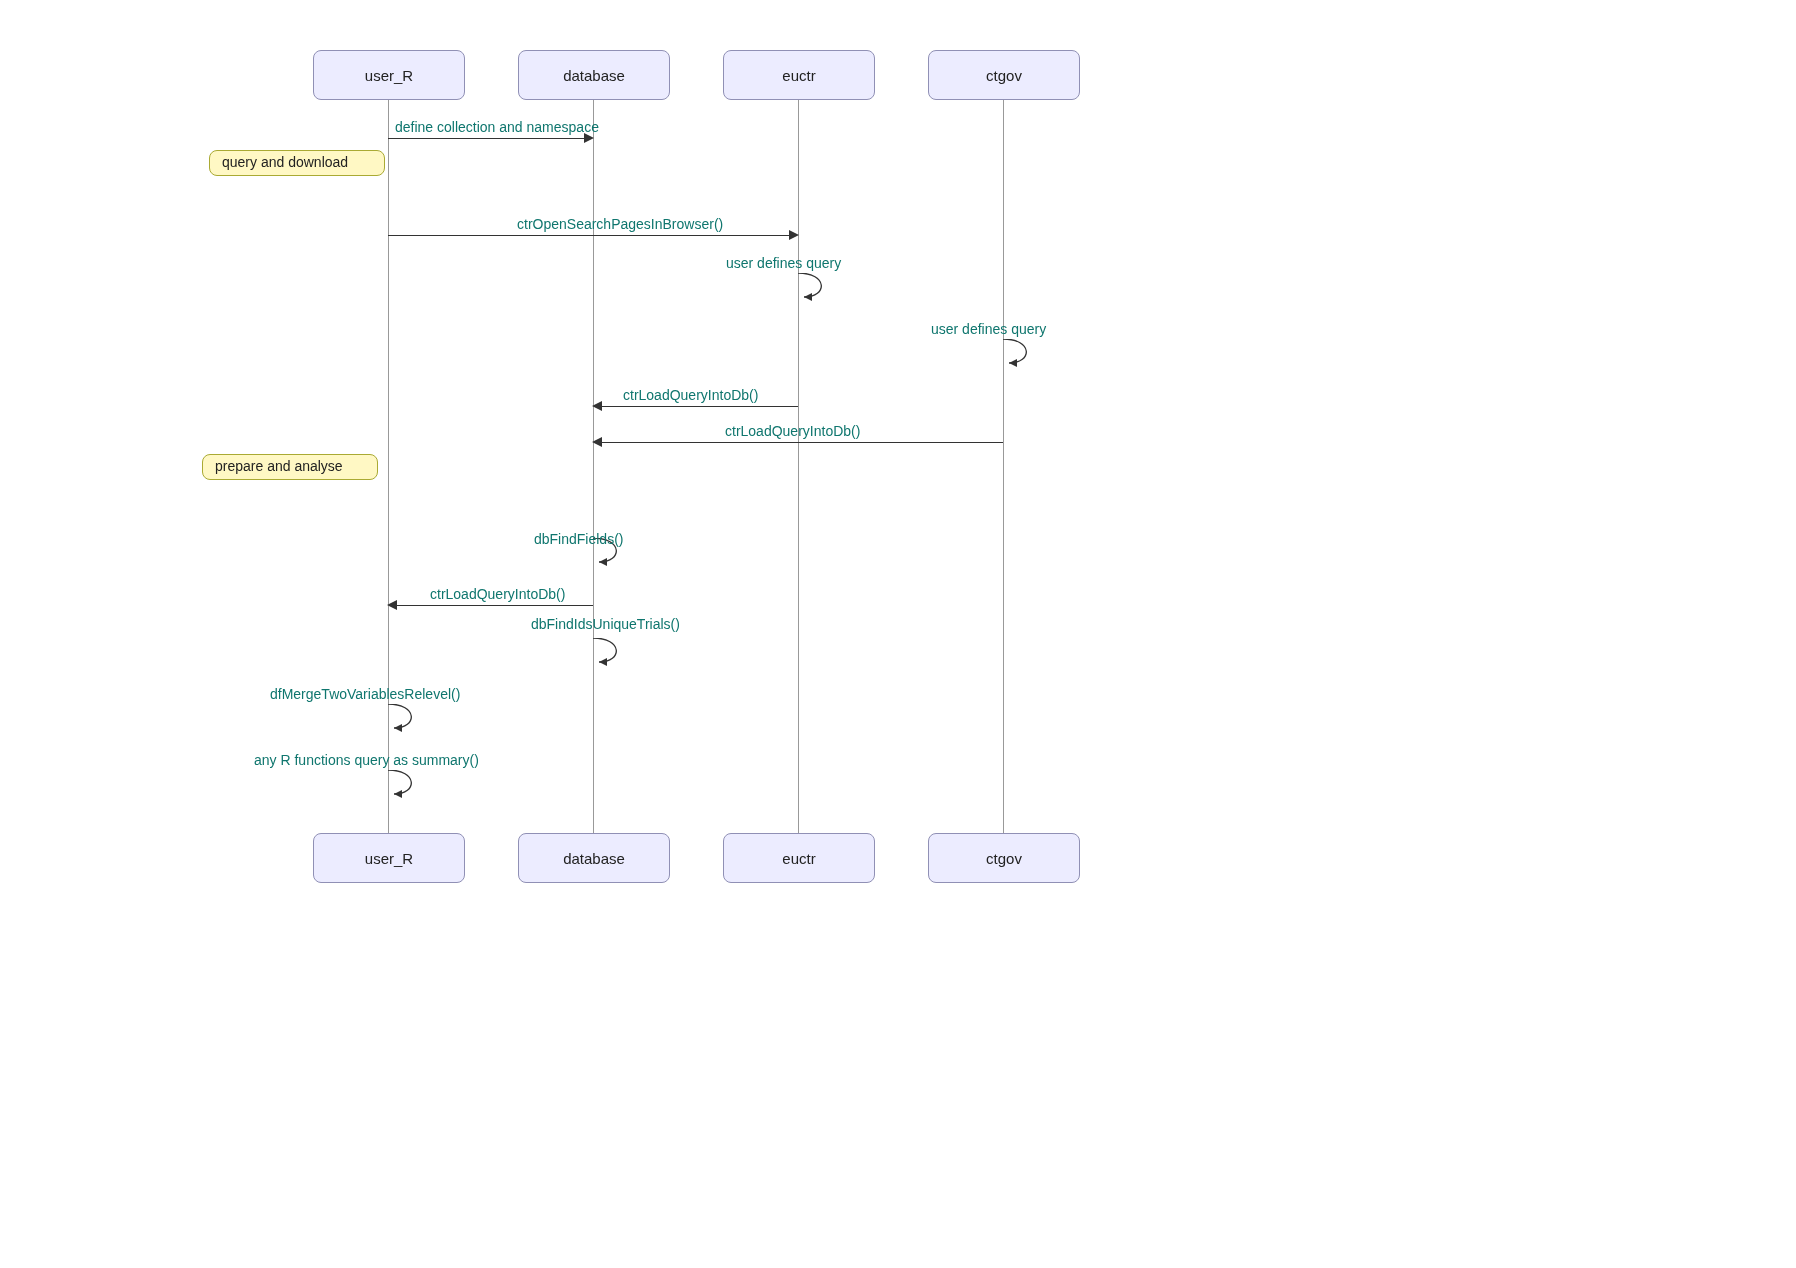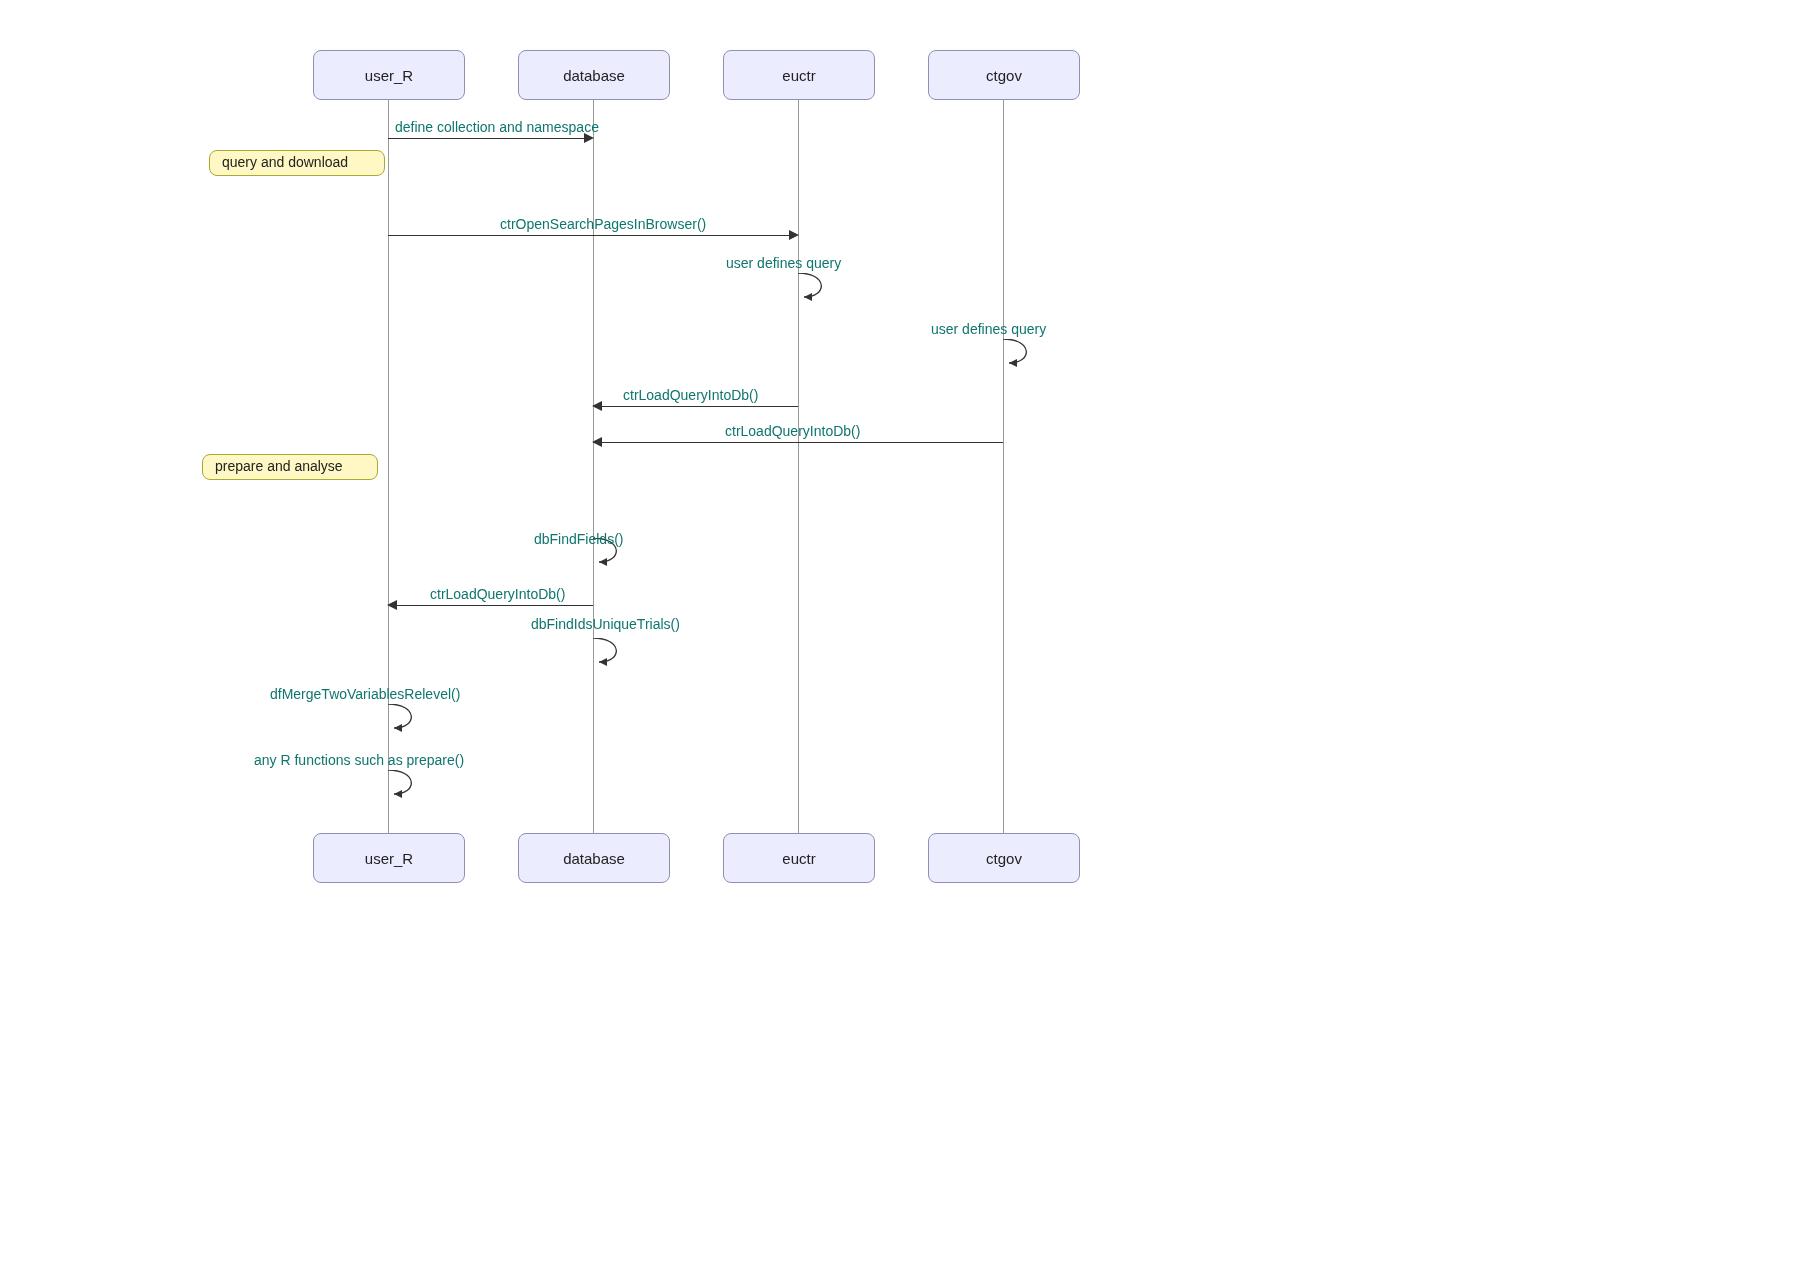--- a/index.html
+++ b/index.html
@@ -120,21 +120,21 @@
   </div>
 
   <div class="msg-label" style="left:395px; top:119px;">define collection and namespace</div>
   <div class="arrow-line" style="left:388px; top:138px; width:196px;"></div>
   <div class="arrow-head-right" style="left:584px; top:133px;"></div>
 
   <div class="note-box" style="left:209px; top:150px;">
     <span>query and download</span>
   </div>
 
-  <div class="msg-label" style="left:500px; top:216px;">ctrOpenSearchPagesInBrowser()</div>
+  <div class="msg-label" style="left:517px; top:216px;">ctrOpenSearchPagesInBrowser()</div>
   <div class="arrow-line" style="left:388px; top:235px; width:401px;"></div>
   <div class="arrow-head-right" style="left:789px; top:230px;"></div>
 
   <div class="msg-label" style="left:726px; top:255px;">user defines query</div>
   <svg class="self-loop" style="left:798px; top:273px;" width="50" height="30">
     <path d="M 0 0 C 30 0, 30 24, 6 24" stroke="#333" stroke-width="1.3" fill="none"></path>
     <polygon points="6,24 14,20 14,28" fill="#333"></polygon>
   </svg>
 
   <div class="msg-label" style="left:931px; top:321px;">user defines query</div>
@@ -170,19 +170,19 @@
     <path d="M 0 0 C 30 0, 30 24, 6 24" stroke="#333" stroke-width="1.3" fill="none"></path>
     <polygon points="6,24 14,20 14,28" fill="#333"></polygon>
   </svg>
 
   <div class="msg-label" style="left:270px; top:686px;">dfMergeTwoVariablesRelevel()</div>
   <svg class="self-loop" style="left:388px; top:704px;" width="50" height="30">
     <path d="M 0 0 C 30 0, 30 24, 6 24" stroke="#333" stroke-width="1.3" fill="none"></path>
     <polygon points="6,24 14,20 14,28" fill="#333"></polygon>
   </svg>
 
-  <div class="msg-label" style="left:254px; top:752px;">any R functions such as prepare()</div>
+  <div class="msg-label" style="left:254px; top:752px;">any R functions query as summary()</div>
   <svg class="self-loop" style="left:388px; top:770px;" width="50" height="30">
     <path d="M 0 0 C 30 0, 30 24, 6 24" stroke="#333" stroke-width="1.3" fill="none"></path>
     <polygon points="6,24 14,20 14,28" fill="#333"></polygon>
   </svg>
 
 </div>
 
 </body></html>

